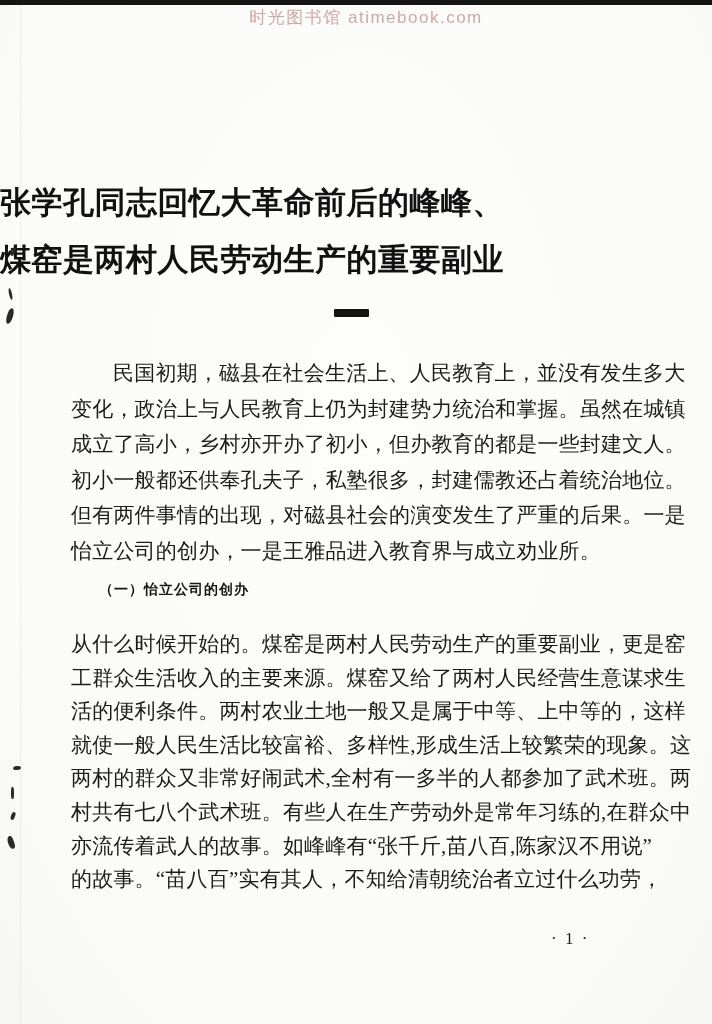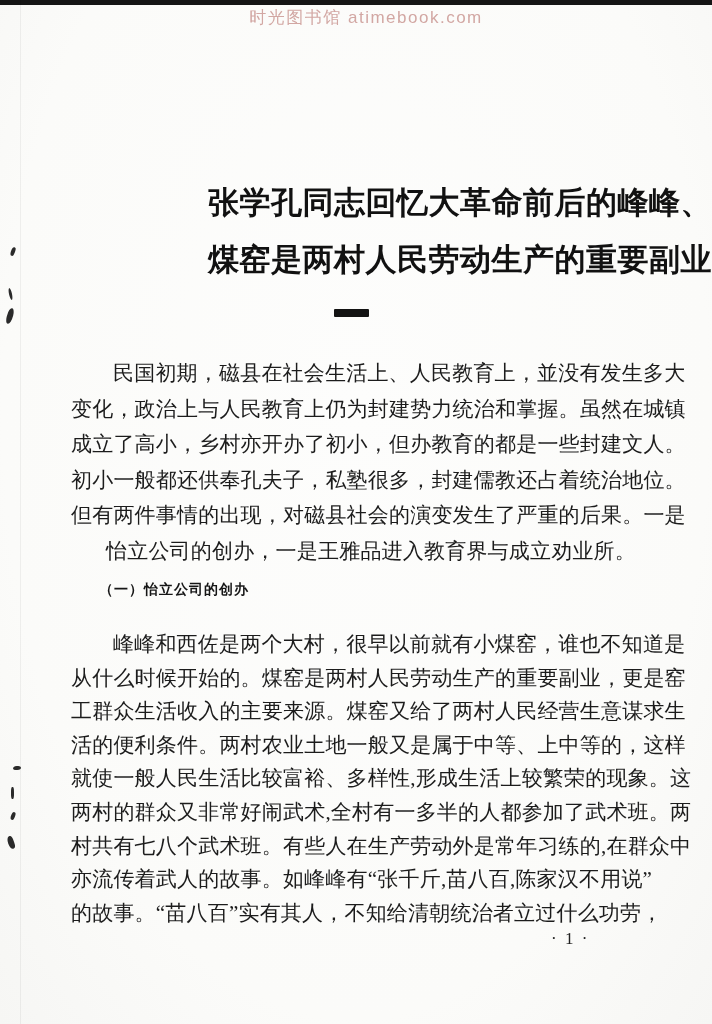--- a/index.html
+++ b/index.html
@@ -36,21 +36,21 @@
     font-size: 17px;
     letter-spacing: 1.5px;
     color: #d2a7a3;
     font-weight: 500;
   }
   
   .title {
     position: absolute;
     top: 174px; left: 0;
     width: 712px;
-    text-align: right;
+    text-align: left;
     font-weight: 700;
     font-size: 31px;
     line-height: 57px;
     color: #111;
     letter-spacing: 0.5px;
   }
   
   .section-marker {
     position: absolute;
     top: 309px; left: 334px;
@@ -71,21 +71,21 @@
   .para-2 { top: 628px; }
   .para-2 .line { line-height: 33.6px; }
   .line {
     text-align: justify;
     text-align-last: justify;
     white-space: nowrap;
     letter-spacing: 0.2px;
   }
   .line.indent { padding-left: 42px; }
   
-  .para-1 .line:last-child { text-align-last: left; white-space: normal; margin-left: 35px; }
+  .para-1 .line:last-child { text-align-last: left; white-space: normal; }
   
   .sub-heading {
     position: absolute;
     top: 581px; left: 99px;
     font-family: "Liberation Sans", "DejaVu Sans", sans-serif;
     font-weight: 700;
     font-size: 14px;
     letter-spacing: 1px;
     color: #161616;
   }
@@ -135,21 +135,20 @@
       <div class="line">变化，政治上与人民教育上仍为封建势力统治和掌握。虽然在城镇</div>
       <div class="line">成立了高小，乡村亦开办了初小，但办教育的都是一些封建文人。</div>
       <div class="line">初小一般都还供奉孔夫子，私塾很多，封建儒教还占着统治地位。</div>
       <div class="line">但有两件事情的出现，对磁县社会的演变发生了严重的后果。一是</div>
       <div class="line">怡立公司的创办，一是王雅品进入教育界与成立劝业所。</div>
     </div>
 
   <div class="sub-heading">（一）怡立公司的创办</div>
 
   <div class="para para-2">
-      <div class="line indent">峰峰和西佐是两个大村，很早以前就有小煤窑，谁也不知道是</div>
       <div class="line">从什么时候开始的。煤窑是两村人民劳动生产的重要副业，更是窑</div>
       <div class="line">工群众生活收入的主要来源。煤窑又给了两村人民经营生意谋求生</div>
       <div class="line">活的便利条件。两村农业土地一般又是属于中等、上中等的，这样</div>
       <div class="line">就使一般人民生活比较富裕、多样性,形成生活上较繁荣的现象。这</div>
       <div class="line">两村的群众又非常好闹武术,全村有一多半的人都参加了武术班。两</div>
       <div class="line">村共有七八个武术班。有些人在生产劳动外是常年习练的,在群众中</div>
       <div class="line">亦流传着武人的故事。如峰峰有“张千斤,苗八百,陈家汉不用说”</div>
       <div class="line">的故事。“苗八百”实有其人，不知给清朝统治者立过什么功劳，</div>
     </div>
 

